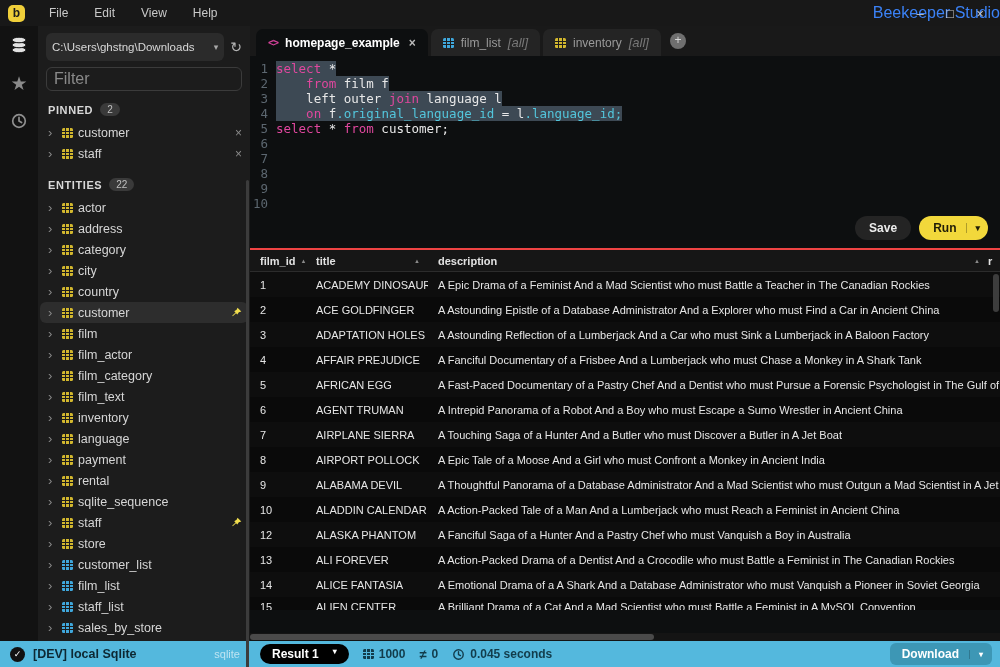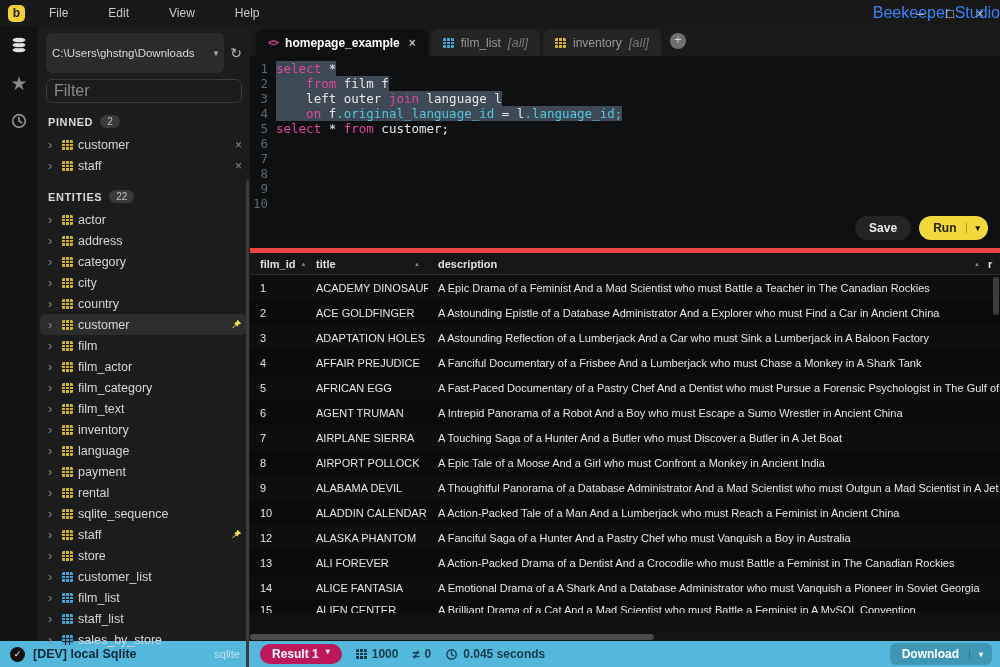--- a/index.html
+++ b/index.html
@@ -4,36 +4,36 @@
 <style>
   * { margin:0; padding:0; box-sizing:border-box; }
   html,body { width:1000px; height:667px; overflow:hidden; background:#0c0c0c;
     font-family:"Liberation Sans", sans-serif; }
   .app { position:relative; width:1000px; height:667px; display:flex; flex-direction:column; }
 
   
   .menubar { height:26px; background:#181818; display:flex; align-items:center; position:relative; flex:0 0 26px; }
   .logo { width:17px; height:17px; margin-left:8px; border-radius:5px; background:#f0cf3a;
     display:flex; align-items:center; justify-content:center; font-weight:bold; font-size:12px; color:#1c1c1c; }
-  .menus { display:flex; margin-left:14px; gap:20px; }
+  .menus { display:flex; margin-left:14px; gap:6px; }
   .menu-item { color:#c9c9c9; font-size:12px; padding:3px 10px; cursor:default; }
   .win-title { position:absolute; left:0; right:0; text-align:right; color:#3b82f6; font-size:16px; pointer-events:none; }
   .win-controls { margin-left:auto; display:flex; gap:10px; padding-right:10px; z-index:2; }
   .win-btn { color:#c8c8c8; font-size:13px; width:20px; text-align:center; }
 
   
   .mid { flex:1; display:flex; min-height:0; }
 
   .rail { width:38px; background:#121212; display:flex; flex-direction:column; align-items:center; padding-top:8px; gap:16px; flex:0 0 38px; }
   .rail-icon { width:22px; height:22px; display:flex; align-items:center; justify-content:center; }
   .star-glyph { color:#8a8a8a; font-size:19px; line-height:1; }
 
   .sidebar { width:212px; background:#1c1c1c; position:relative; flex:0 0 212px; padding-top:7px; }
   .conn-row { display:flex; align-items:center; margin:0 8px 6px 8px; gap:6px; }
-  .conn-select { flex:1; background:#2b2b2b; border-radius:6px; height:40px; display:flex; align-items:center;
+  .conn-select { flex:1; background:#2b2b2b; border-radius:6px; height:28px; display:flex; align-items:center;
     padding:0 6px; color:#d8d8d8; font-size:11.5px; white-space:nowrap; overflow:hidden; }
   .conn-text { overflow:hidden; white-space:nowrap; flex:1; }
   .conn-caret { color:#a8a8a8; font-size:9px; margin-left:4px; }
   .refresh { color:#b5b5b5; font-size:14px; }
   .filter-row { margin:0 8px; height:24px; border:1px solid #3b3b3b; border-radius:6px;
     display:flex; align-items:center; padding:0 7px; }
   .filter-input { flex:1; background:transparent; border:none; outline:none; color:#ef4444; font-size:16px; }
   .filter-input::placeholder { color:#8a8a8a; }
   .filter-icon { display:flex; flex-direction:column; align-items:center; }
   .filter-icon i { display:block; height:2px; background:#9a9a9a; border-radius:1px; margin:1px 0; }
@@ -81,21 +81,21 @@
   .tk-cy { color:#53c6dc; }
   .editor-actions { position:absolute; right:12px; bottom:8px; display:flex; gap:8px; align-items:center; }
   .btn-save { background:#242424; color:#ececec; font-size:12px; font-weight:bold; border:none;
     border-radius:14px; padding:5px 14px; }
   .btn-run { background:#f2d83b; color:#201d08; font-size:12px; font-weight:bold; border:none;
     border-radius:14px; padding:5px 0 5px 14px; display:flex; align-items:center; }
   .run-label { padding-right:10px; }
   .run-caret { border-left:1px solid rgba(0,0,0,.28); padding:0 8px; font-size:9px; }
 
   
-  .results { flex:1; position:relative; display:flex; flex-direction:column; min-height:0; border-top:5px solid #ef4444; }
+  .results { flex:1; position:relative; display:flex; flex-direction:column; min-height:0; border-top:2px solid #ef4444; }
   .rhead { height:22px; display:flex; align-items:center; background:#161616; border-bottom:1px solid #2c2c2c;
     font-size:11px; font-weight:bold; color:#e2e2e2; flex:0 0 22px; }
   .hcell { display:flex; align-items:center; gap:5px; padding-left:10px; }
   .hc-id { width:56px; flex:0 0 56px; }
   .hc-title { width:122px; flex:0 0 122px; justify-content:space-between; padding-right:8px; }
   .hc-desc { flex:1; justify-content:space-between; padding-right:6px; }
   .hc-next { width:14px; flex:0 0 14px; overflow:hidden; padding-left:2px; }
   .sort { color:#8a8a8a; font-size:6px; }
   .rbody { flex:1; overflow:hidden; position:relative; }
   .rrow { display:flex; height:25px; align-items:center; font-size:11px; color:#e6e6e6; }
@@ -111,22 +111,22 @@
   .vthumb { position:absolute; right:1px; top:24px; width:6px; height:38px; background:#3d3d3d; border-radius:3px; }
 
   
   .statusbar { height:26px; background:#54b8dd; display:flex; align-items:center; font-size:12px; flex:0 0 26px; }
   .sb-left { width:250px; flex:0 0 250px; display:flex; align-items:center; padding:0 10px; gap:8px; }
   .check-ic { width:15px; height:15px; border-radius:50%; background:#111; color:#fff; font-size:9px;
     display:flex; align-items:center; justify-content:center; flex:0 0 15px; }
   .sb-conn { color:#0d2833; font-weight:bold; font-size:12.5px; flex:1; }
   .sb-dialect { color:rgba(255,255,255,.62); font-size:11px; }
   .sb-main { flex:1; display:flex; align-items:center; gap:14px; padding-left:10px; }
-  .result-pill { background:#be185d; color:#fff; font-size:12px; font-weight:bold; border-radius:12px;
-    padding:3px 12px; display:flex; align-items:flex-start; gap:7px; }
+  .result-pill { background:#000000; color:#fff; font-size:12px; font-weight:bold; border-radius:12px;
+    padding:3px 12px; display:flex; align-items:flex-start; gap:14px; }
   .pill-caret { font-size:8px; }
   .sb-stat { display:flex; align-items:center; gap:5px; color:#123c4b; font-weight:bold; font-size:12px; }
   .gicon.sb { background-color:#123c4b;
     background-image:
       linear-gradient(to right, transparent 3px, #54b8dd 3px, #54b8dd 4px, transparent 4px, transparent 7px, #54b8dd 7px, #54b8dd 8px, transparent 8px),
       linear-gradient(to bottom, transparent 3px, #54b8dd 3px, #54b8dd 4px, transparent 4px, transparent 6.5px, #54b8dd 6.5px, #54b8dd 7.5px, transparent 7.5px); }
   .neq { font-size:13px; font-weight:bold; color:#123c4b; }
   .sb-right { margin-left:auto; padding-right:8px;border-radius:9px; }
   .btn-download { background:#3d97b5; color:#fff; font-size:12px; font-weight:bold; border:none;
     border-radius:6px; padding:4px 0 4px 12px; display:flex; align-items:center; }

